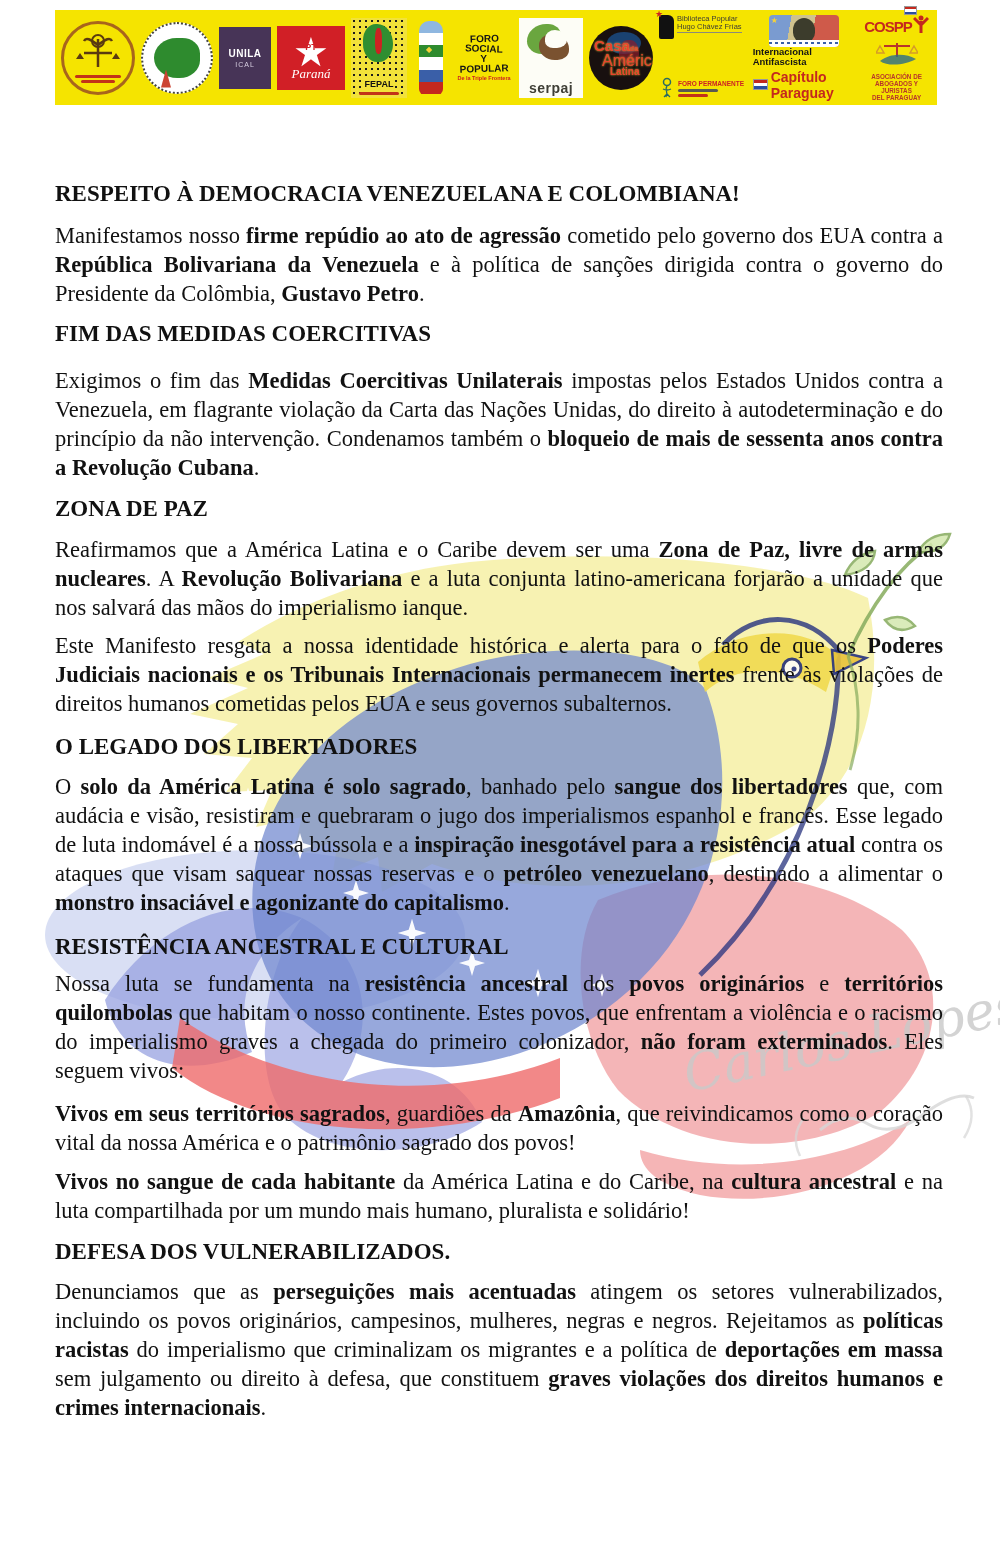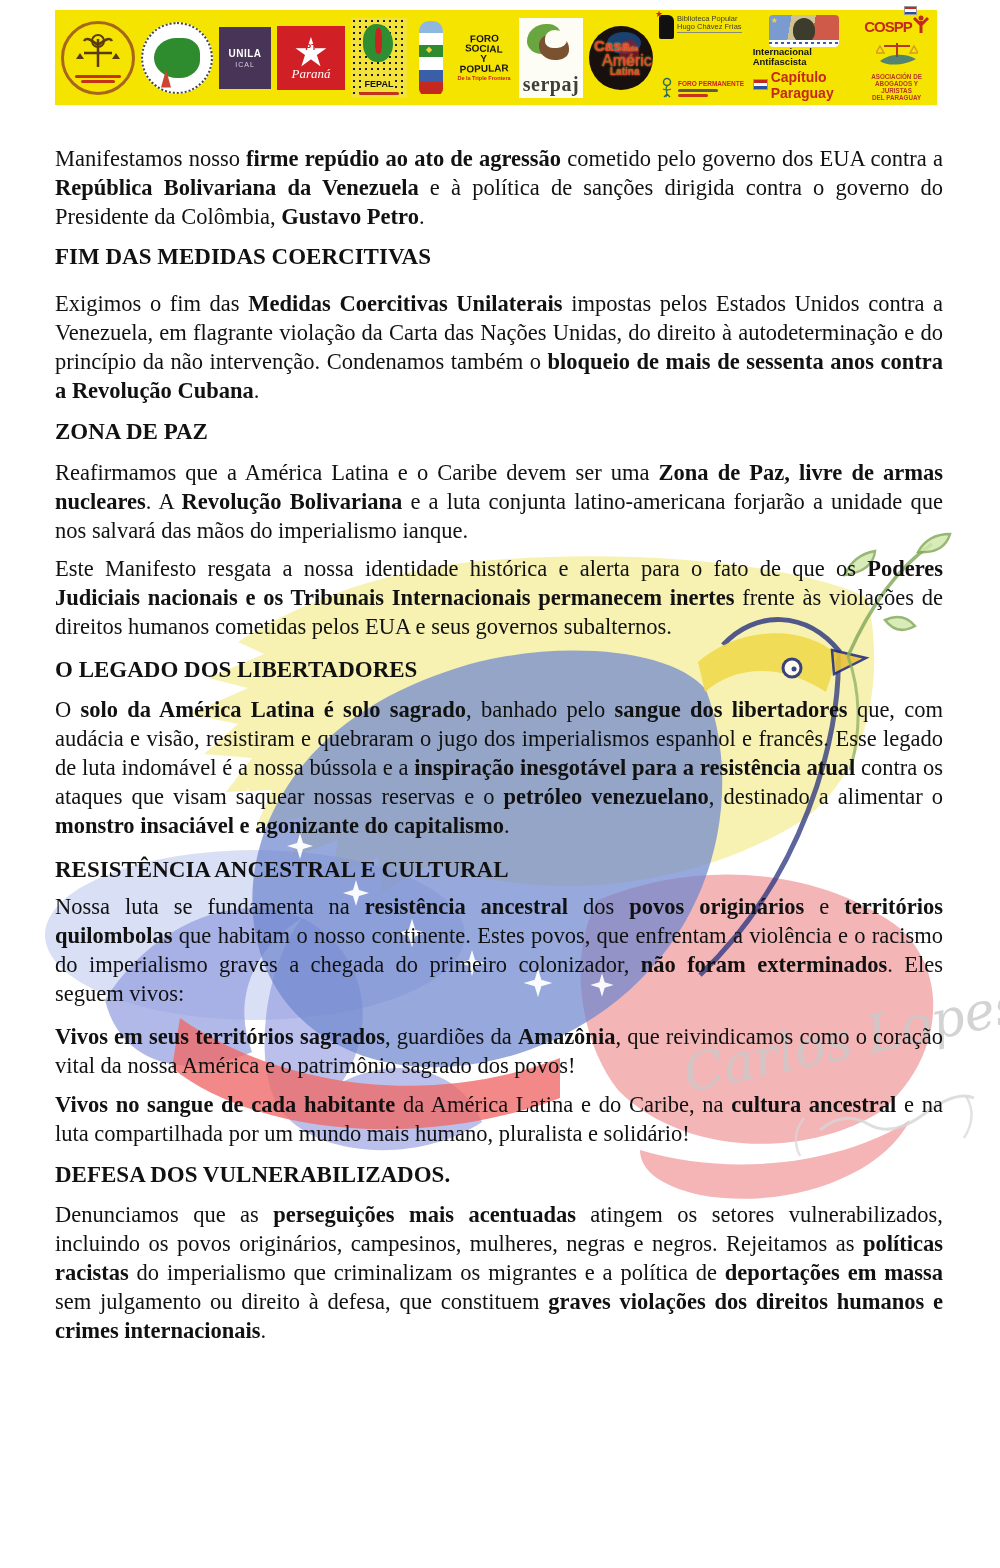--- a/index.html
+++ b/index.html
@@ -34,21 +34,21 @@
   .fist .hand{width:24px;height:74px;border-radius:10px 10px 6px 6px;overflow:hidden;display:flex;flex-direction:column;}
   .fist .hand div{flex:1;}
   .foro-social{width:58px;text-align:center;}
   .foro-social .fs{font-weight:bold;color:#151515;font-size:10px;line-height:10px;transform:rotate(-2deg);}
   .foro-social .fs2{transform:rotate(2deg);}
   .foro-social .fsr{font-size:5.5px;color:#c22;font-weight:bold;margin-top:1px;}
   .serpaj{width:64px;height:80px;background:#fdfdf6;display:flex;flex-direction:column;align-items:center;justify-content:flex-end;position:relative;}
   .serpaj .art1{position:absolute;top:6px;left:8px;width:34px;height:30px;background:#6aa63f;border-radius:60% 40% 55% 45%;}
   .serpaj .art2{position:absolute;top:16px;left:20px;width:30px;height:26px;background:#7a5230;border-radius:45% 60% 40% 55%;}
   .serpaj .art3{position:absolute;top:12px;left:26px;width:22px;height:18px;background:#fdfdf6;border-radius:50% 60% 50% 40%;}
-  .serpaj .sl{font-size:20px;font-weight:bold;color:#3f3f36;letter-spacing:.5px;margin-bottom:2px;font-family:Liberation Serif, serif;}
+  .serpaj .sl{font-size:14px;font-weight:bold;color:#3f3f36;letter-spacing:.5px;margin-bottom:2px;}
   .casa{width:64px;height:64px;border-radius:50%;background:#18100f;position:relative;overflow:hidden;
         display:flex;flex-direction:column;align-items:flex-start;justify-content:center;padding-left:5px;box-sizing:border-box;}
   .casa .blob1{position:absolute;top:6px;left:18px;width:34px;height:22px;background:#1c4f8a;border-radius:50%;opacity:.8;}
   .casa .blob2{position:absolute;top:14px;left:30px;width:20px;height:26px;background:#8a1c2c;border-radius:45%;opacity:.7;}
   .casa .c1{font-size:15px;font-weight:bold;color:#e8432e;line-height:14px;text-shadow:0 0 2px #f5d23a;z-index:1;}
   .casa .c1 small{font-size:7px;}
   .casa .c2{font-size:16px;font-weight:normal;color:#e8432e;line-height:10px;margin-left:8px;text-shadow:0 0 2px #f5d23a;z-index:1;}
   .casa .c3{font-size:10px;font-weight:bold;color:#e8432e;line-height:11px;margin-left:16px;text-shadow:0 0 2px #f5d23a;z-index:1;}
   .rsec{display:flex;gap:7px;width:272px;height:86px;}
   .rcol{display:flex;flex-direction:column;justify-content:space-between;}
@@ -281,20 +281,21 @@
         <div class="asoc">
           <div>ASOCIACIÓN DE</div>
           <div>ABOGADOS Y JURISTAS</div>
           <div>DEL PARAGUAY</div>
         </div>
       </div>
     </div>
   </header>
 
   <main class="doc">
+    <p class="hd mt47">RESPEITO À DEMOCRACIA VENEZUELANA E COLOMBIANA!</p>
     <p class="mt12"><span>Manifestamos nosso </span><b>firme repúdio ao ato de agressão</b><span> cometido pelo governo dos EUA contra a </span><b>República Bolivariana da Venezuela</b><span> e à política de sanções dirigida contra o governo do Presidente da Colômbia, </span><b>Gustavo Petro</b><span>.</span></p>
     <p class="hd mt11">FIM DAS MEDIDAS COERCITIVAS</p>
     <p class="mt17"><span>Exigimos o fim das </span><b>Medidas Coercitivas Unilaterais</b><span> impostas pelos Estados Unidos contra a Venezuela, em flagrante violação da Carta das Nações Unidas, do direito à autodeterminação e do princípio da não intervenção. Condenamos também o </span><b>bloqueio de mais de sessenta anos contra a Revolução Cubana</b><span>.</span></p>
     <p class="hd mt12">ZONA DE PAZ</p>
     <p class="mt11"><span>Reafirmamos que a América Latina e o Caribe devem ser uma </span><b>Zona de Paz, livre de armas nucleares</b><span>. A </span><b>Revolução Bolivariana</b><span> e a luta conjunta latino-americana forjarão a unidade que nos salvará das mãos do imperialismo ianque.</span></p>
     <p class="mt9"><span>Este Manifesto resgata a nossa identidade histórica e alerta para o fato de que os </span><b>Poderes Judiciais nacionais e os Tribunais Internacionais permanecem inertes</b><span> frente às violações de direitos humanos cometidas pelos EUA e seus governos subalternos.</span></p>
     <p class="hd mt14">O LEGADO DOS LIBERTADORES</p>
     <p class="mt10"><span>O </span><b>solo da América Latina é solo sagrado</b><span>, banhado pelo </span><b>sangue dos libertadores</b><span> que, com audácia e visão, resistiram e quebraram o jugo dos imperialismos espanhol e francês. Esse legado de luta indomável é a nossa bússola e a </span><b>inspiração inesgotável para a resistência atual</b><span> contra os ataques que visam saquear nossas reservas e o </span><b>petróleo venezuelano</b><span>, destinado a alimentar o </span><b>monstro insaciável e agonizante do capitalismo</b><span>.</span></p>
     <p class="hd mt15">RESISTÊNCIA ANCESTRAL E CULTURAL</p>
     <p class="mt7"><span>Nossa luta se fundamenta na </span><b>resistência ancestral</b><span> dos </span><b>povos originários</b><span> e </span><b>territórios quilombolas</b><span> que habitam o nosso continente. Estes povos, que enfrentam a violência e o racismo do imperialismo graves a chegada do primeiro colonizador, </span><b>não foram exterminados</b><span>. Eles seguem vivos:</span></p>

